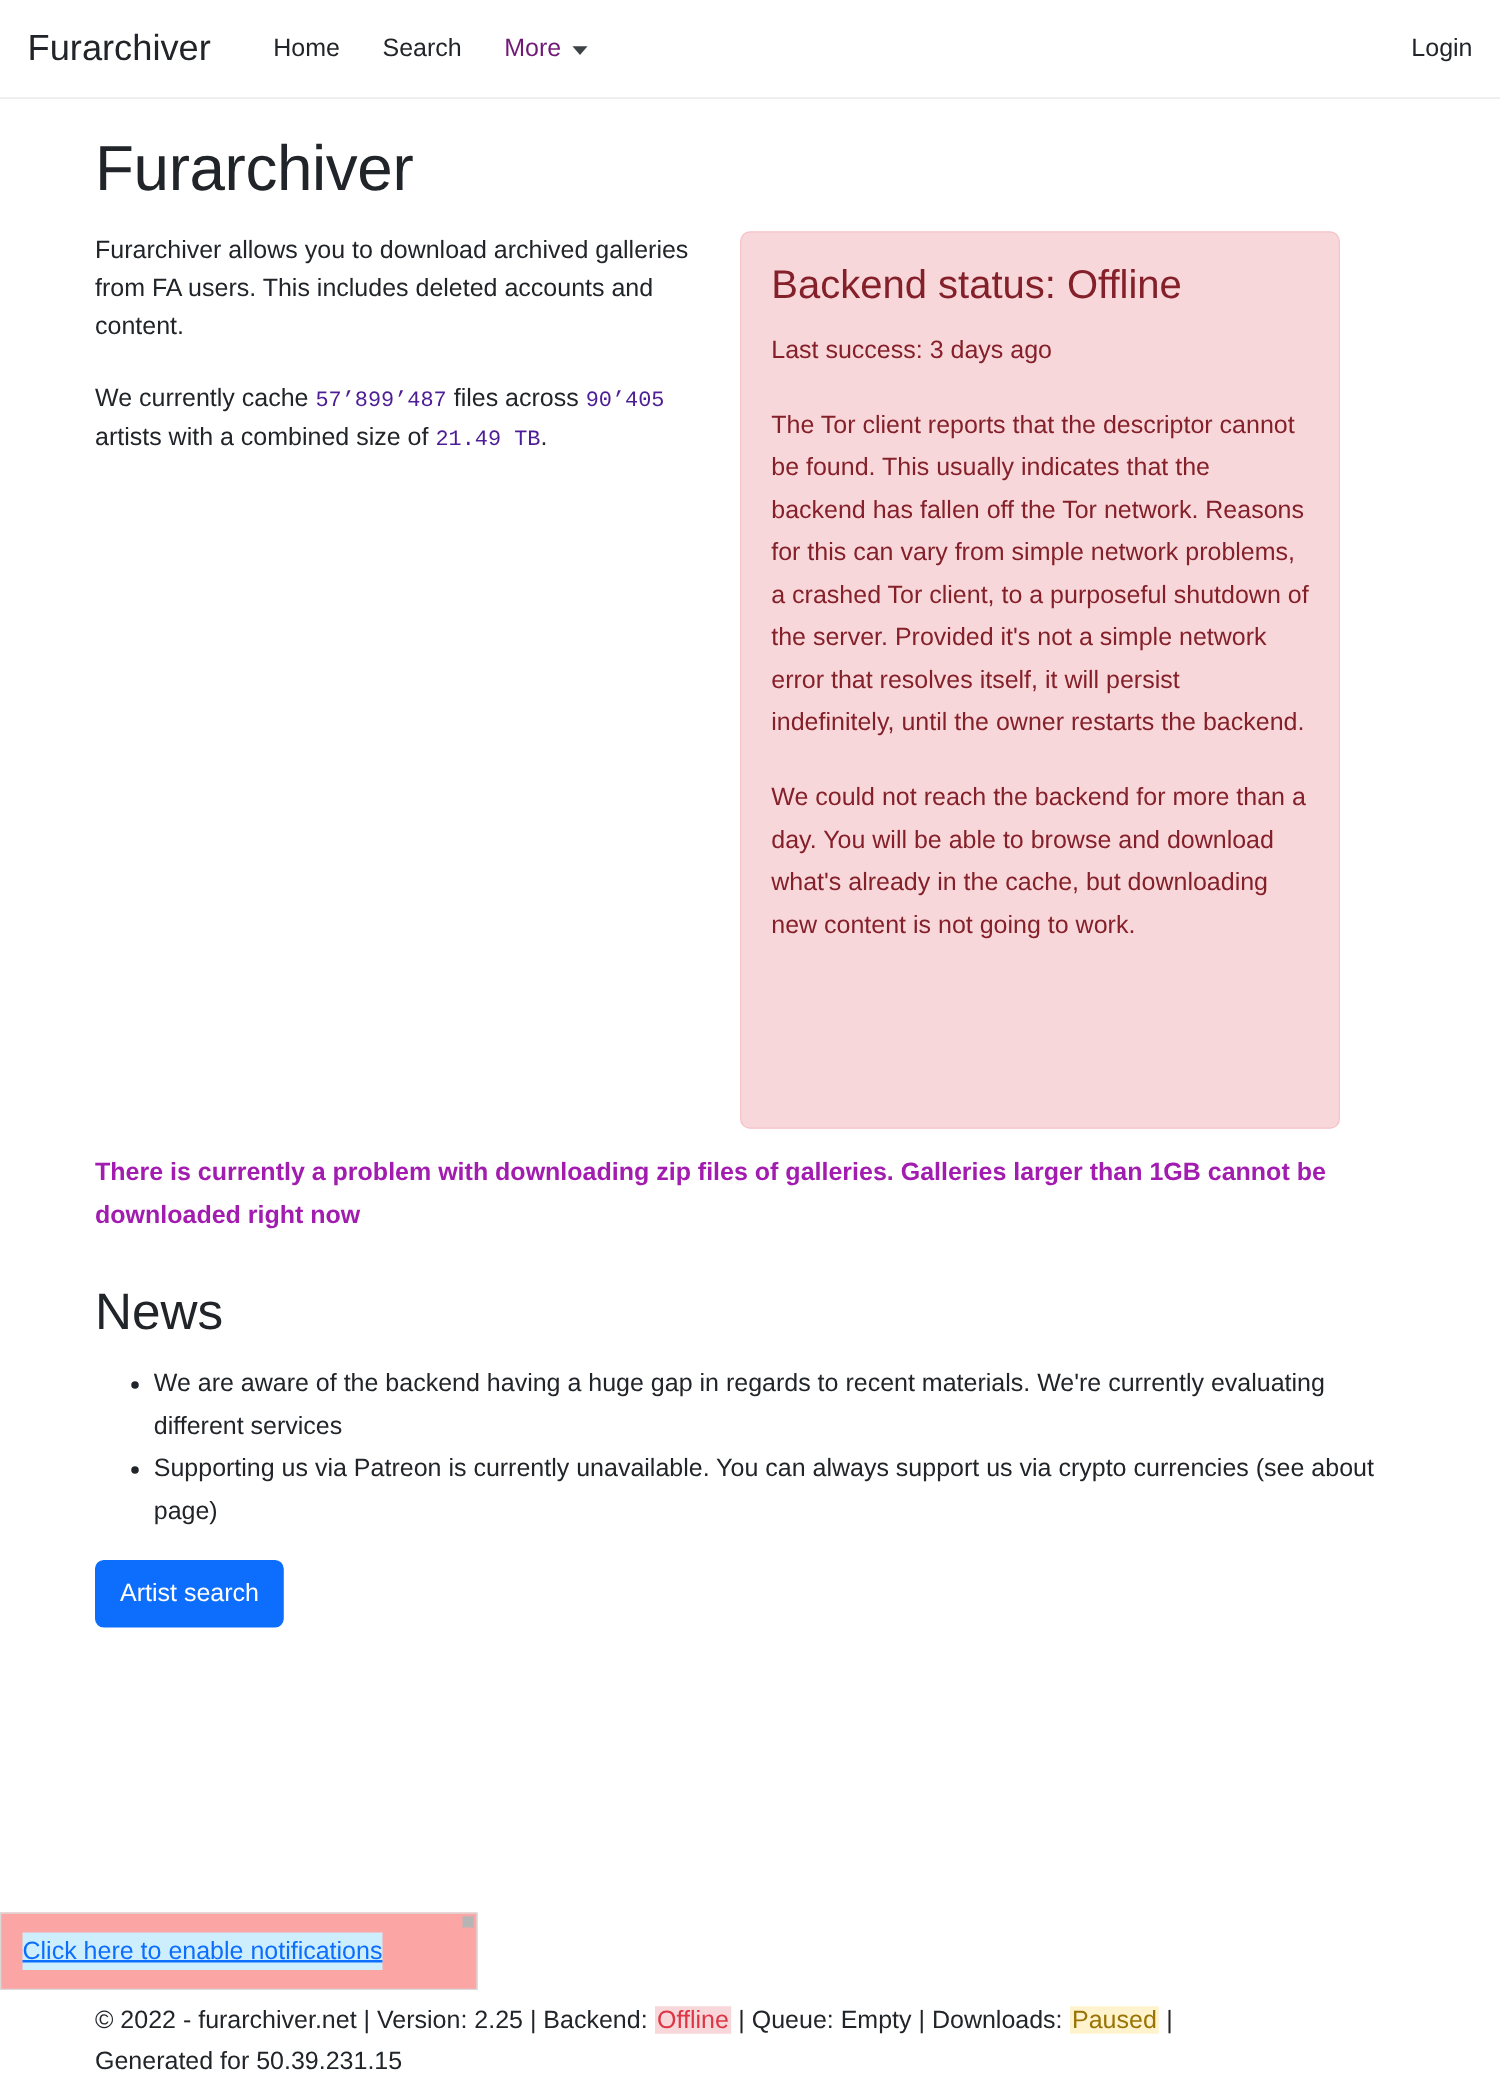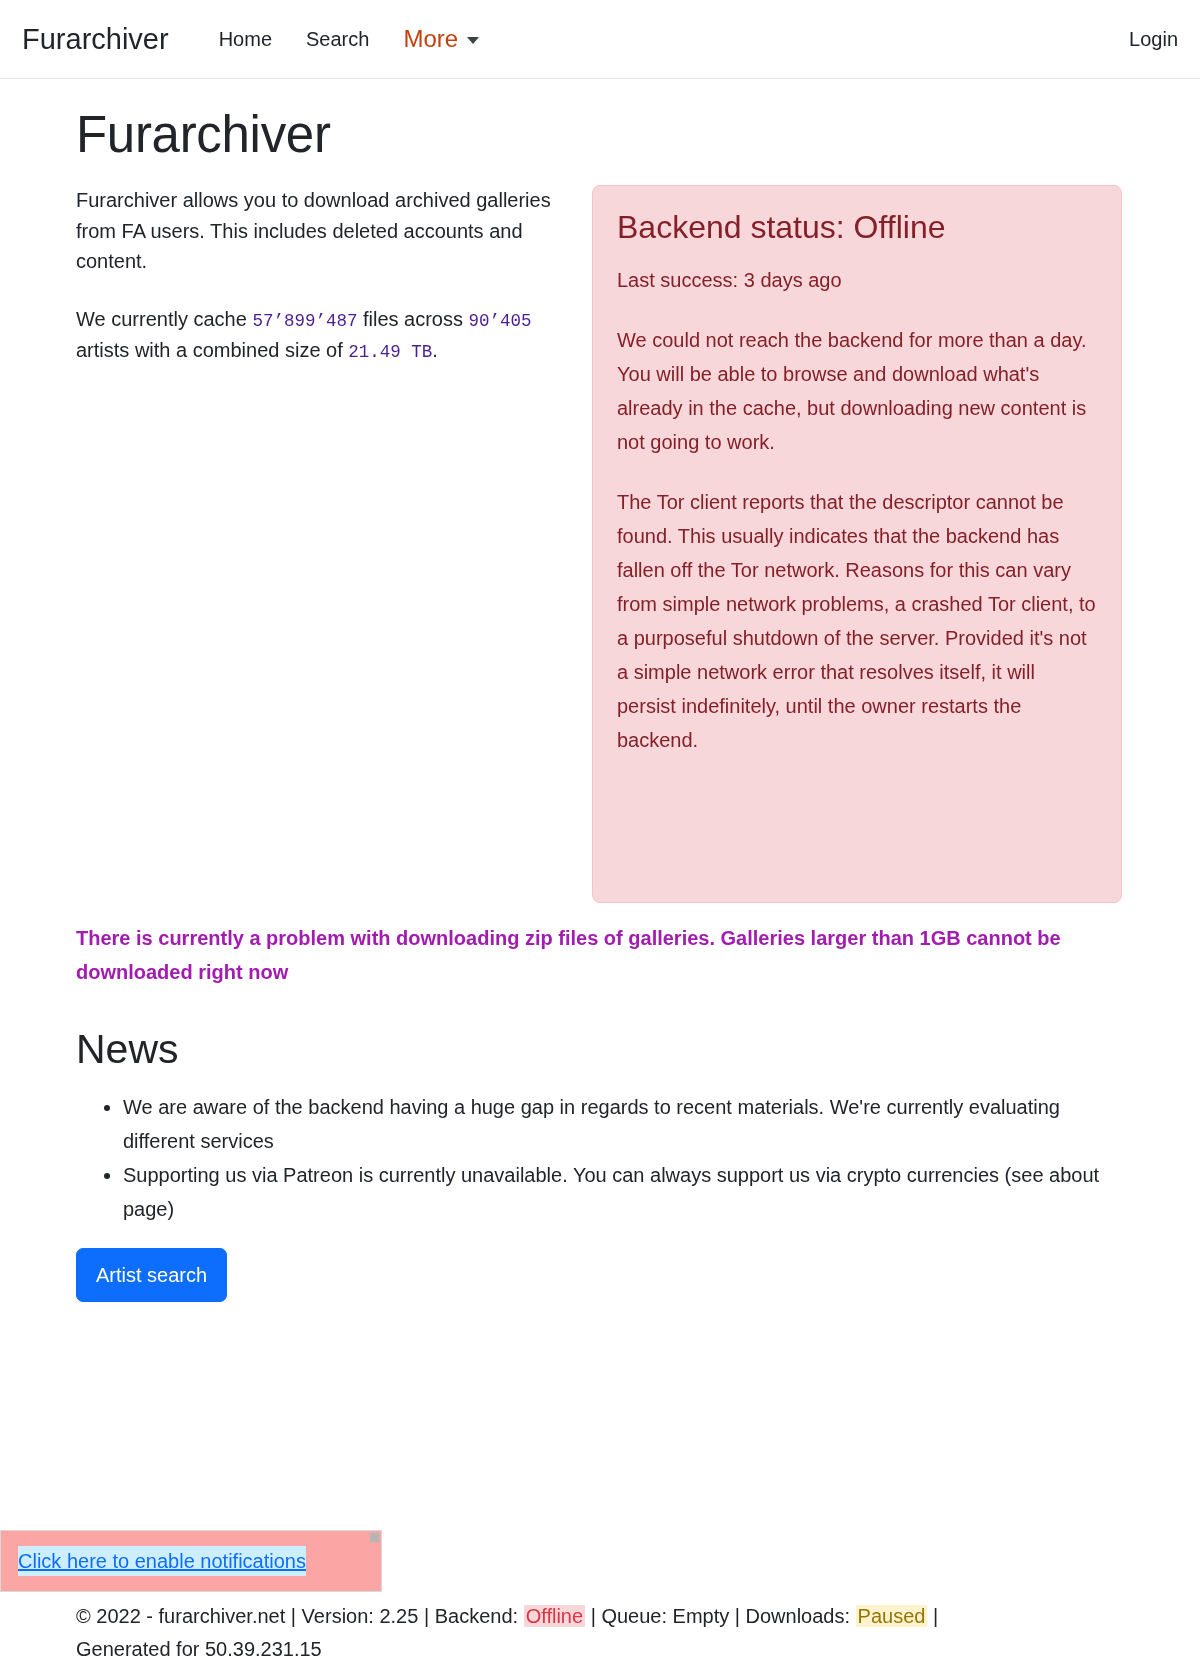--- a/index.html
+++ b/index.html
@@ -52,23 +52,23 @@
     font-size: 20px;
     padding: 8px 17px;
     white-space: nowrap;
     display: inline-block;
   }
   .nav-dropdown {
     display: inline-flex;
     align-items: center;
     gap: 9px;
     padding: 8px 17px;
-    color: #c2410c;
+    color: #701a75;
     text-decoration: none;
-    font-size: 24px;
+    font-size: 20px;
     cursor: pointer;
   }
   .caret {
     width: 0; height: 0;
     border-left: 6px solid transparent;
     border-right: 6px solid transparent;
     border-top: 7px solid #3d4245;
     display: inline-block;
     margin-top: 3px;
   }
@@ -97,21 +97,21 @@
   .row {
     display: flex;
     align-items: flex-start;
     gap: 0;
   }
   .col-left {
     width: 506px;
     padding-right: 12px;
   }
   .col-right {
-    width: 530px;
+    width: 480px;
     margin-left: 10px;
   }
 
   .col-left p {
     margin: 0 0 28px 0;
     font-size: 20px;
     line-height: 1.52;
     color: #212529;
   }
 
@@ -269,22 +269,22 @@
 
     <div class="col-left">
       <p>Furarchiver allows you to download archived galleries from FA users. This includes deleted accounts and content.</p>
       <p><span>We currently cache </span><code class="stat">57’899’487</code><span> files across </span><code class="stat">90’405</code><span> artists with a combined size of </span><code class="stat">21.49 TB</code><span>.</span></p>
     </div>
 
     <div class="col-right">
       <div class="alert alert-danger">
         <h4 class="alert-heading">Backend status: Offline</h4>
         <p>Last success: 3 days ago</p>
+        <p>The Tor client reports that the descriptor cannot be found. This usually indicates that the backend has fallen off the Tor network. Reasons for this can vary from simple network problems, a crashed Tor client, to a purposeful shutdown of the server. Provided it's not a simple network error that resolves itself, it will persist indefinitely, until the owner restarts the backend.</p>
         <p>We could not reach the backend for more than a day. You will be able to browse and download what's already in the cache, but downloading new content is not going to work.</p>
-        <p>The Tor client reports that the descriptor cannot be found. This usually indicates that the backend has fallen off the Tor network. Reasons for this can vary from simple network problems, a crashed Tor client, to a purposeful shutdown of the server. Provided it's not a simple network error that resolves itself, it will persist indefinitely, until the owner restarts the backend.</p>
       </div>
     </div>
 
   </div>
 
   <p class="warning-bold">There is currently a problem with downloading zip files of galleries. Galleries larger than 1GB cannot be downloaded right now</p>
 
   <h2 class="news-title">News</h2>
   <ul class="news-list">
     <li>We are aware of the backend having a huge gap in regards to recent materials. We're currently evaluating different services</li>

